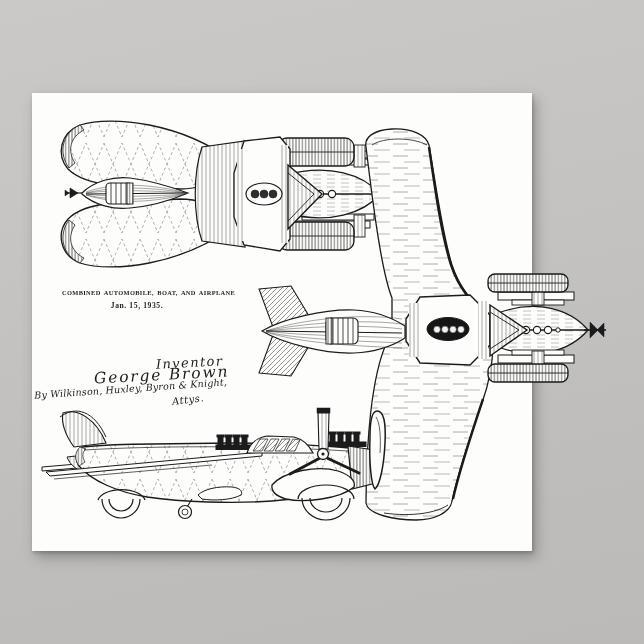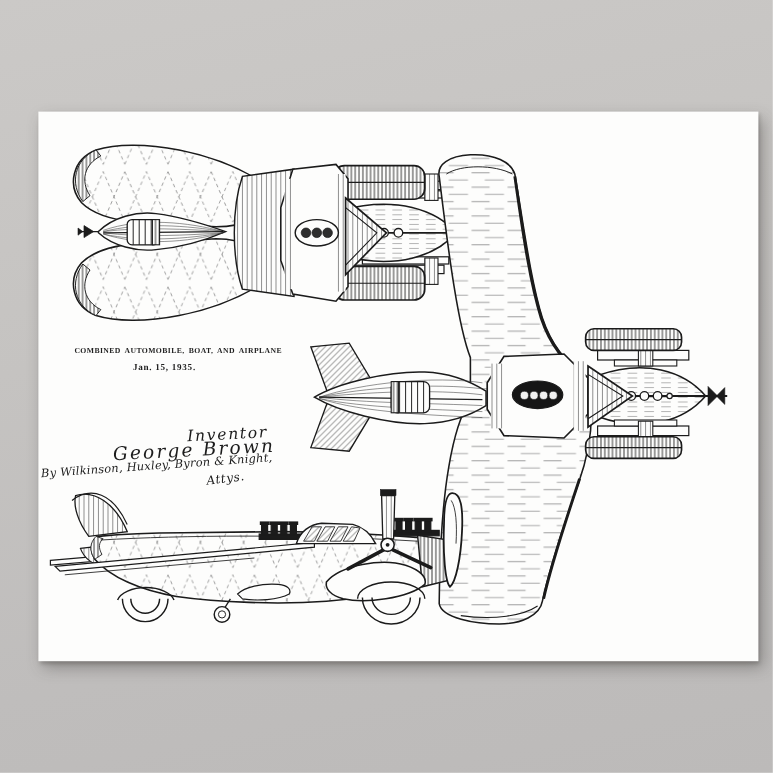--- a/index.html
+++ b/index.html
@@ -2,21 +2,21 @@
 <html><head>
 <meta charset="utf-8">
 <style>
   html,body{margin:0;padding:0;width:644px;height:644px;overflow:hidden;}
   body{
     font-family:"Liberation Serif", serif;
     background:linear-gradient(168deg,#cbc9c7 0%,#c5c3c1 40%,#bfbdbc 75%,#bcbab9 100%);
     position:relative;
   }
   .poster{
-    position:absolute;left:32px;top:93px;width:600px;height:458px;
+    position:absolute;left:32px;top:93px;width:500px;height:458px;
     background:#fdfdfc;
     box-shadow:4px 6px 12px rgba(60,58,55,0.38),1px 2px 3px rgba(60,58,55,0.28);
   }
   .poster svg{position:absolute;left:0;top:0;}
   .title-block{
     position:absolute;left:30px;top:196px;width:150px;text-align:center;color:#1f1f1f;
   }
   .patent-title{
     font-size:6.4px;font-weight:bold;letter-spacing:0.35px;word-spacing:1.5px;white-space:nowrap;
   }

